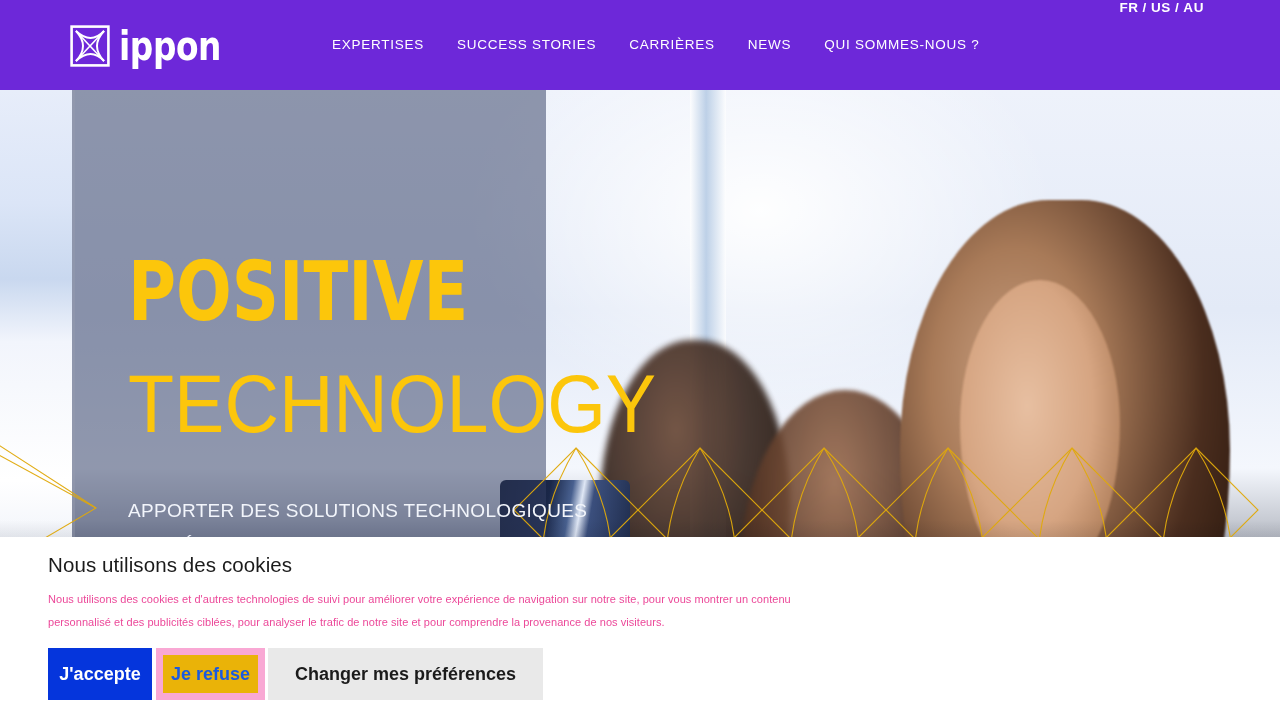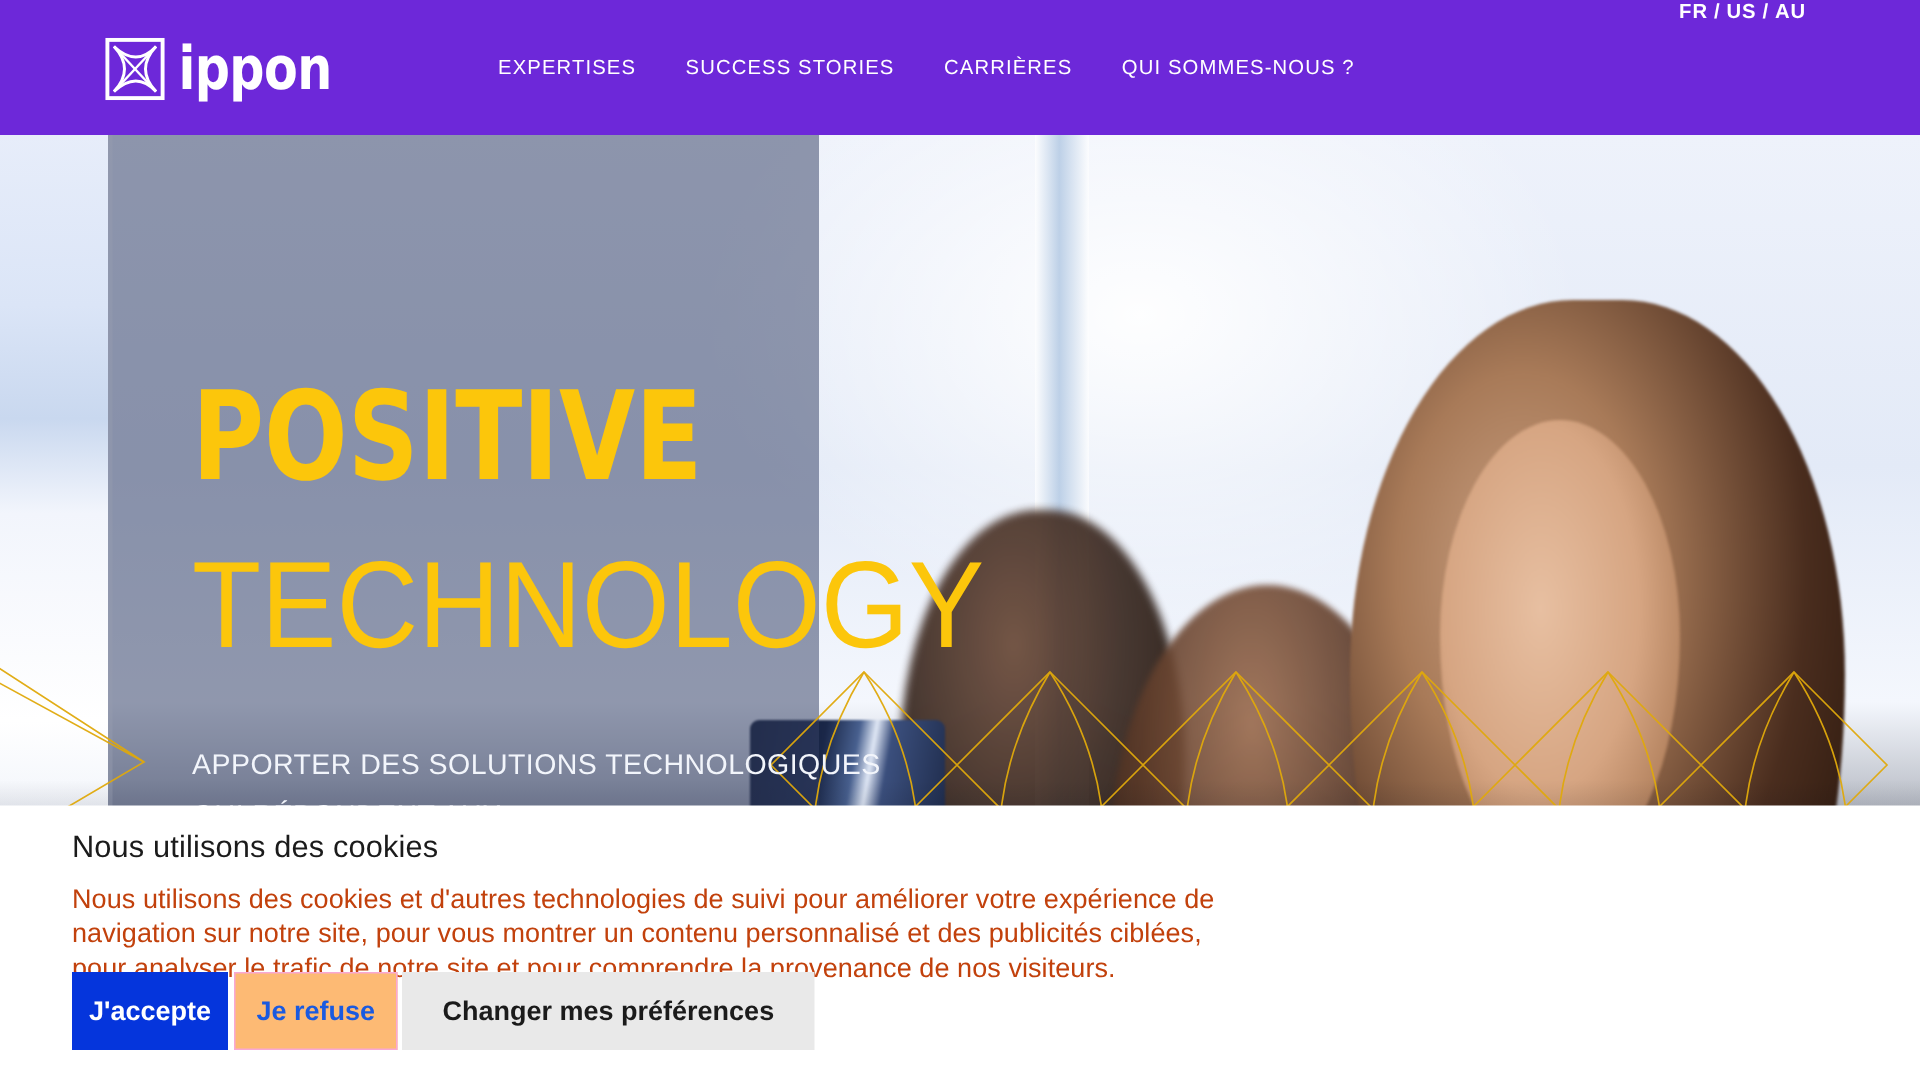--- a/index.html
+++ b/index.html
@@ -268,23 +268,23 @@
   }
   #cookie-title {
     font-size: 20.5px;
     font-weight: 400;
     color: #1b1b1b;
     line-height: 28px;
     letter-spacing: 0.1px;
   }
   #cookie-body {
     margin-top: 9px;
-    font-size: 18px;
+    font-size: 11px;
     line-height: 23px;
-    color: #c2410c;
+    color: #ec4899;
     letter-spacing: 0.05px;
     width: 762px;
   }
   #cookie-buttons {
     position: absolute;
     left: 48px;
     top: 648px;
     display: flex;
     align-items: stretch;
     z-index: 51;
@@ -300,23 +300,23 @@
     border: 1px solid transparent;
     white-space: nowrap;
     font-family: "Liberation Sans", sans-serif;
   }
   #btn-accept {
     background: #0535dc;
     color: #ffffff;
     width: 104px;
   }
   #btn-refuse {
-    background: #fdba74;
+    background: #eab308;
     color: #1a5ae0;
-    border: 1px solid #f9a8d4;
+    border: 7px solid #f9a8d4;
     width: 109px;
     margin-left: 4px;
   }
   #btn-prefs {
     background: #e9e9e9;
     color: #1b1b1b;
     padding: 0 26px;
     margin-left: 3px;
   }
 </style>
@@ -337,20 +337,21 @@
         <path d="M6 6 L34 36" fill="none" stroke="#ffffff" stroke-width="1.6"></path>
         <path d="M34 6 L6 36" fill="none" stroke="#ffffff" stroke-width="1.6"></path>
       </svg>
       <span id="logo-word">ippon</span>
     </div>
 
     <nav id="mainnav">
       <a class="nav-item" href="#">EXPERTISES</a>
       <a class="nav-item" href="#">SUCCESS STORIES</a>
       <a class="nav-item" href="#">CARRIÈRES</a>
+      <a class="nav-item" href="#">NEWS</a>
       <a class="nav-item" href="#">QUI SOMMES-NOUS ?</a>
     </nav>
 
     <div id="lang-switch">
       <a class="lang-link" href="#">FR</a>
       <span class="lang-sep">/</span>
       <a class="lang-link" href="#">US</a>
       <span class="lang-sep">/</span>
       <a class="lang-link" href="#">AU</a>
     </div>

